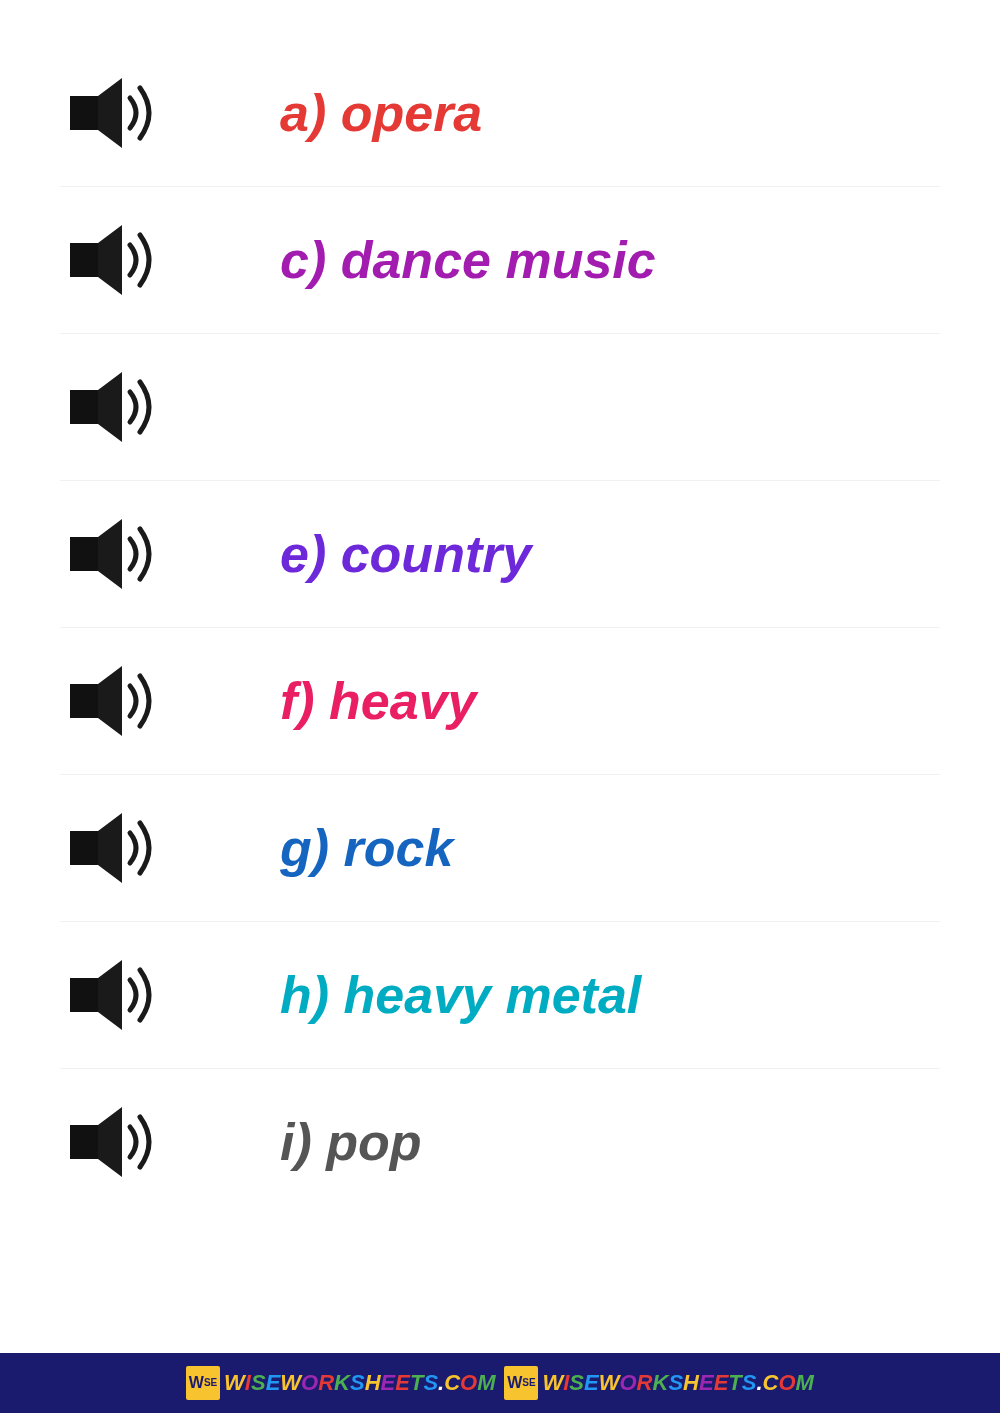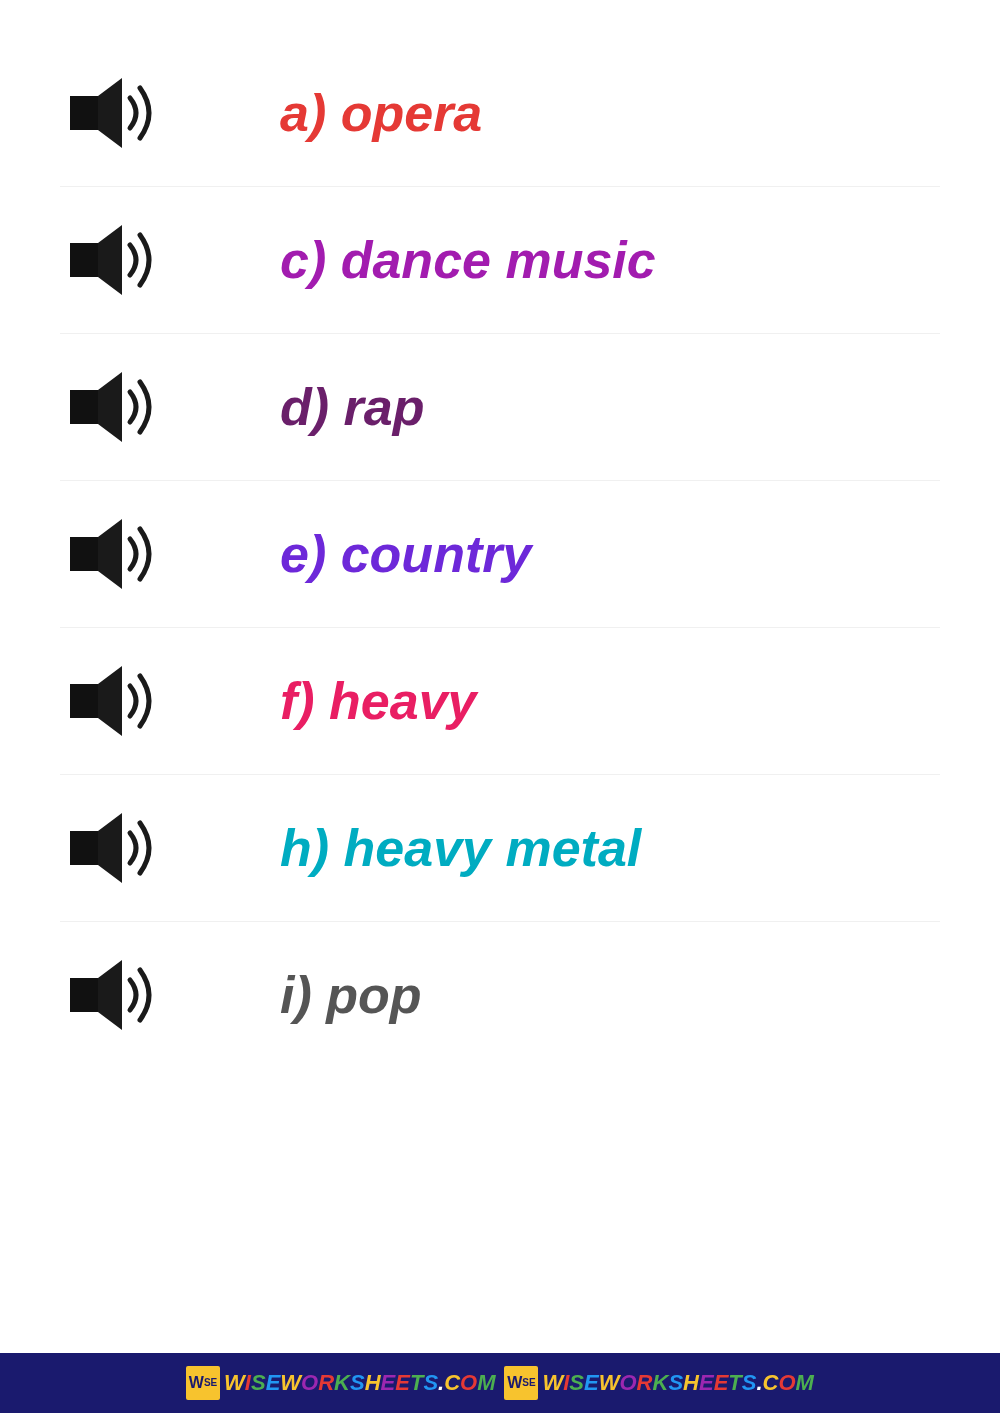--- a/index.html
+++ b/index.html
@@ -142,23 +142,20 @@
       <svg class="speaker-svg" viewBox="0 0 110 90" xmlns="http://www.w3.org/2000/svg">
 
         <polygon points="10,28 38,28 62,10 62,80 38,62 10,62" fill="#1a1a1a"></polygon>
 
         <polygon points="10,28 38,28 38,62 10,62" fill="#111111"></polygon>
 
         <path d="M70,30 Q82,45 70,60" stroke="#1a1a1a" stroke-width="5" fill="none" stroke-linecap="round"></path>
         <path d="M80,20 Q98,45 80,70" stroke="#1a1a1a" stroke-width="5" fill="none" stroke-linecap="round"></path>
       </svg>
     </div>
-      <div class="label-area">
-        <span class="music-label" style="color: rgb(106, 31, 106);">d)  rap</span>
-      </div>
     </div>
     <div class="music-item" style="border-top: 1px solid rgb(240, 240, 240);">
       <div class="speaker-icon">
       <svg class="speaker-svg" viewBox="0 0 110 90" xmlns="http://www.w3.org/2000/svg">
 
         <polygon points="10,28 38,28 62,10 62,80 38,62 10,62" fill="#1a1a1a"></polygon>
 
         <polygon points="10,28 38,28 38,62 10,62" fill="#111111"></polygon>
 
         <path d="M70,30 Q82,45 70,60" stroke="#1a1a1a" stroke-width="5" fill="none" stroke-linecap="round"></path>
@@ -176,20 +173,36 @@
         <polygon points="10,28 38,28 62,10 62,80 38,62 10,62" fill="#1a1a1a"></polygon>
 
         <polygon points="10,28 38,28 38,62 10,62" fill="#111111"></polygon>
 
         <path d="M70,30 Q82,45 70,60" stroke="#1a1a1a" stroke-width="5" fill="none" stroke-linecap="round"></path>
         <path d="M80,20 Q98,45 80,70" stroke="#1a1a1a" stroke-width="5" fill="none" stroke-linecap="round"></path>
       </svg>
     </div>
       <div class="label-area">
         <span class="music-label" style="color: rgb(233, 30, 99);">f)  heavy</span>
+      </div>
+    </div>
+    <div class="music-item" style="border-top: 1px solid rgb(240, 240, 240);">
+      <div class="speaker-icon">
+      <svg class="speaker-svg" viewBox="0 0 110 90" xmlns="http://www.w3.org/2000/svg">
+
+        <polygon points="10,28 38,28 62,10 62,80 38,62 10,62" fill="#1a1a1a"></polygon>
+
+        <polygon points="10,28 38,28 38,62 10,62" fill="#111111"></polygon>
+
+        <path d="M70,30 Q82,45 70,60" stroke="#1a1a1a" stroke-width="5" fill="none" stroke-linecap="round"></path>
+        <path d="M80,20 Q98,45 80,70" stroke="#1a1a1a" stroke-width="5" fill="none" stroke-linecap="round"></path>
+      </svg>
+    </div>
+      <div class="label-area">
+        <span class="music-label" style="color: rgb(21, 101, 192);">g)  rock</span>
       </div>
     </div>
     <div class="music-item" style="border-top: 1px solid rgb(240, 240, 240); text-align: center;">
       <div class="speaker-icon">
       <svg class="speaker-svg" viewBox="0 0 110 90" xmlns="http://www.w3.org/2000/svg">
 
         <polygon points="10,28 38,28 62,10 62,80 38,62 10,62" fill="#1a1a1a"></polygon>
 
         <polygon points="10,28 38,28 38,62 10,62" fill="#111111"></polygon>
 

